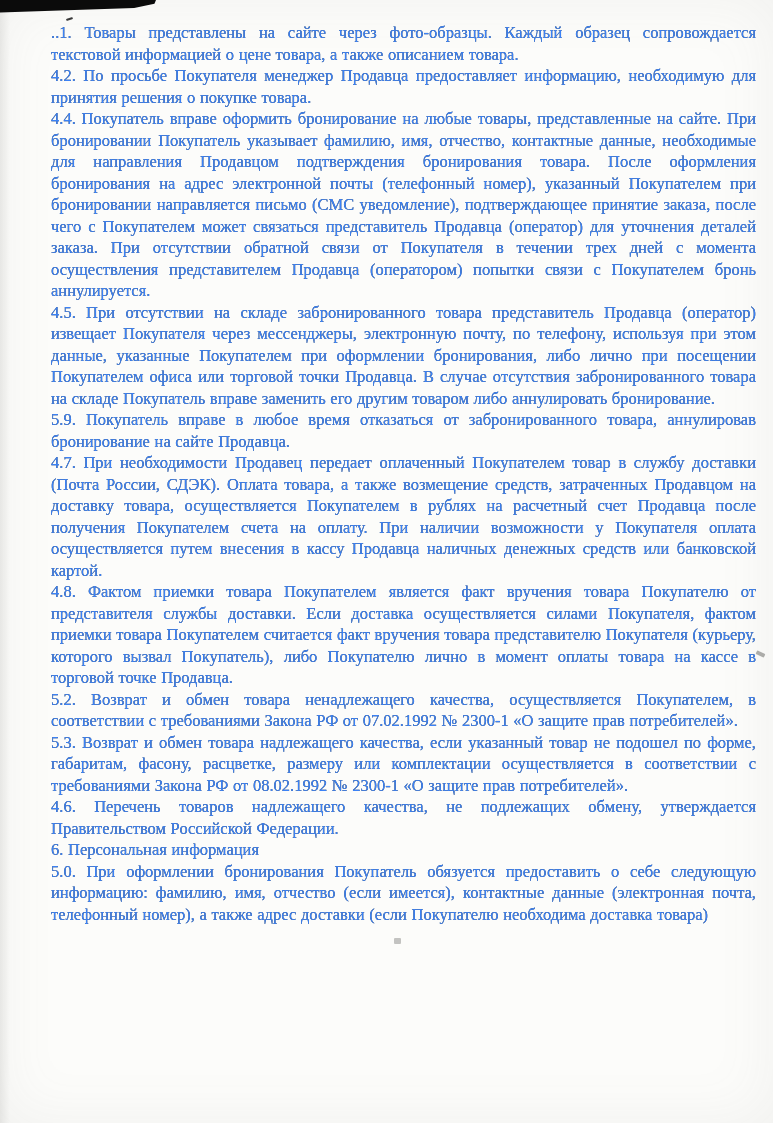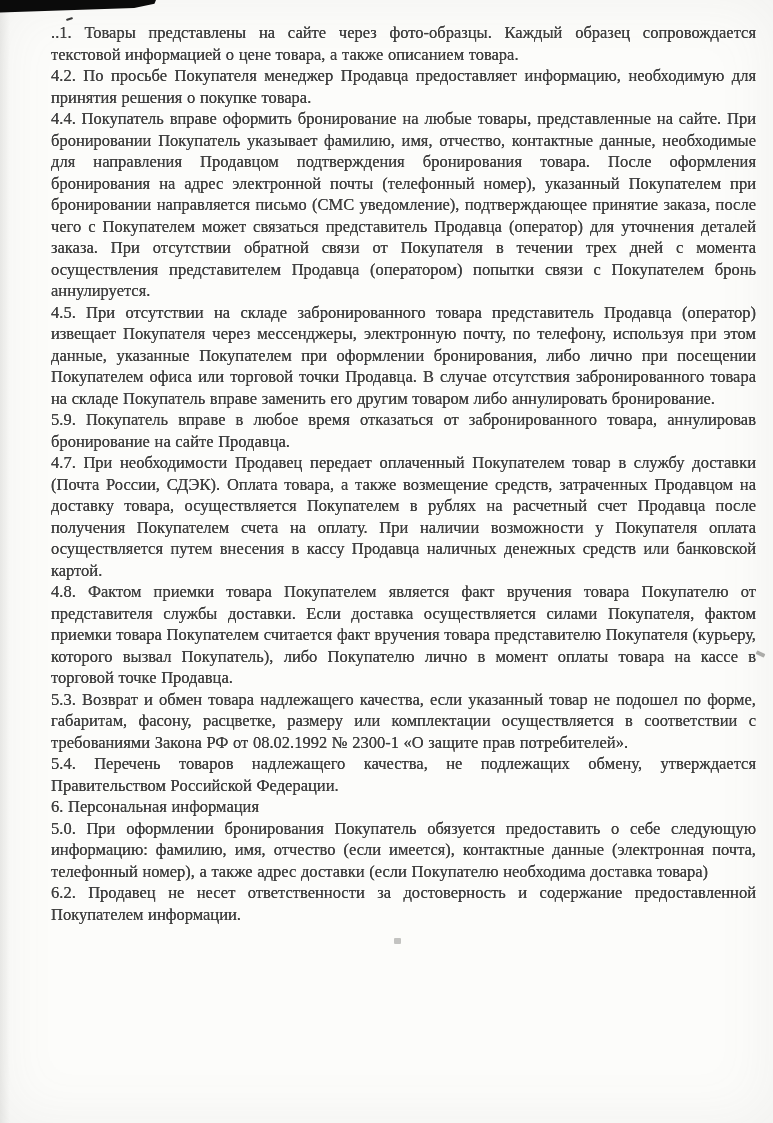--- a/index.html
+++ b/index.html
@@ -47,21 +47,21 @@
     position: absolute;
     top: 22px;
     left: 51px;
     width: 705px;
   }
   .doc p {
     margin: 0;
     padding: 0;
     font-size: 16.5px;
     line-height: 21.5px;
-    color: #404040;
+    color: #3b82f6;
     text-align: justify;
     text-shadow: 0 0 0.45px rgba(20,20,20,0.85);
     word-spacing: 0.5px;
   }
 </style>
 </head>
 <body>
 
 <div class="page">
 
@@ -71,20 +71,20 @@
   <div class="speck s3"></div>
 
   <div class="doc">
     <p>..1. Товары представлены на сайте через фото-образцы. Каждый образец сопровождается текстовой информацией о цене товара, а также описанием товара.</p>
     <p>4.2. По просьбе Покупателя менеджер Продавца предоставляет информацию, необходимую для принятия решения о покупке товара.</p>
     <p>4.4. Покупатель вправе оформить бронирование на любые товары, представленные на сайте. При бронировании Покупатель указывает фамилию, имя, отчество, контактные данные, необходимые для направления Продавцом подтверждения бронирования товара. После оформления бронирования на адрес электронной почты (телефонный номер), указанный Покупателем при бронировании направляется письмо (СМС уведомление), подтверждающее принятие заказа, после чего с Покупателем может связаться представитель Продавца (оператор) для уточнения деталей заказа. При отсутствии обратной связи от Покупателя в течении трех дней с момента осуществления представителем Продавца (оператором)  попытки связи с Покупателем бронь аннулируется.</p>
     <p>4.5. При отсутствии на складе забронированного товара представитель Продавца (оператор) извещает Покупателя через мессенджеры, электронную почту, по телефону, используя при этом данные, указанные Покупателем при оформлении бронирования, либо лично при посещении Покупателем офиса или торговой точки Продавца. В случае отсутствия забронированного товара на складе Покупатель вправе заменить его другим товаром либо аннулировать бронирование.</p>
     <p>5.9. Покупатель вправе в любое время отказаться от забронированного товара, аннулировав бронирование на сайте Продавца.</p>
     <p>4.7. При необходимости Продавец передает оплаченный Покупателем товар  в службу доставки (Почта России, СДЭК). Оплата товара, а также возмещение средств, затраченных Продавцом на доставку товара, осуществляется Покупателем в рублях на расчетный счет Продавца после получения Покупателем счета на оплату. При наличии возможности у Покупателя оплата осуществляется путем внесения в кассу Продавца наличных денежных средств или банковской картой.</p>
     <p>4.8. Фактом приемки товара Покупателем является факт вручения товара Покупателю от представителя службы доставки. Если доставка осуществляется силами Покупателя, фактом приемки товара Покупателем считается факт вручения товара представителю Покупателя (курьеру, которого вызвал Покупатель), либо Покупателю лично в момент оплаты товара на кассе в торговой точке Продавца.</p>
+    <p>5.2. Возврат и обмен товара ненадлежащего качества, осуществляется Покупателем, в соответствии с требованиями Закона РФ от 07.02.1992 № 2300-1 «О защите прав потребителей».</p>
     <p>5.3. Возврат и обмен товара надлежащего качества, если указанный товар не подошел по форме, габаритам, фасону, расцветке, размеру или комплектации осуществляется в соответствии с требованиями Закона РФ от 08.02.1992 № 2300-1 «О защите прав потребителей».</p>
-    <p>5.4. Перечень товаров надлежащего качества, не подлежащих обмену, утверждается Правительством Российской Федерации.</p>
+    <p>4.6. Перечень товаров надлежащего качества, не подлежащих обмену, утверждается Правительством Российской Федерации.</p>
     <p>6. Персональная информация</p>
     <p>5.0. При оформлении бронирования Покупатель обязуется предоставить о себе следующую информацию: фамилию, имя, отчество (если имеется), контактные данные (электронная почта, телефонный номер), а также адрес доставки (если Покупателю необходима доставка товара)</p>
-    <p>6.2. Продавец не несет ответственности за достоверность и содержание предоставленной Покупателем информации.</p>
   </div>
 
 </div>
 
 </body></html>

